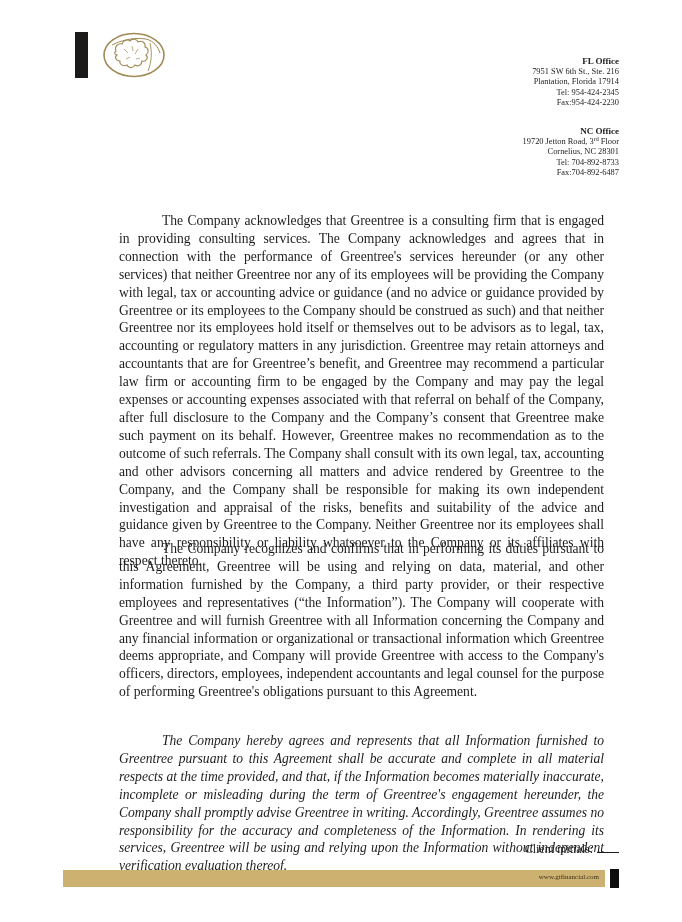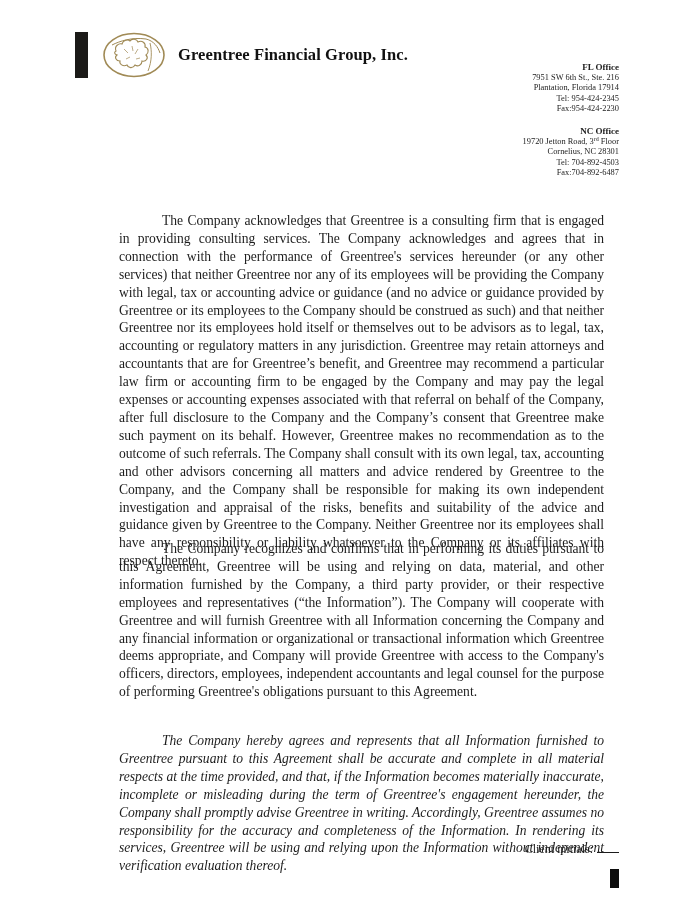--- a/index.html
+++ b/index.html
@@ -7,21 +7,21 @@
          font-family: "Liberation Serif", "DejaVu Serif", serif; color: #1a1a1a; }
   .page { position: absolute; left: 0; top: 0; width: 682px; height: 922px; background: #fff; }
 
   .left-bar { position: absolute; left: 75px; top: 32px; width: 13px; height: 46px; background: #1b1a18; }
   .logo { position: absolute; left: 102px; top: 31px; width: 64px; height: 48px; }
   .company-name { position: absolute; left: 178px; top: 45px; font-size: 16.5px; font-weight: bold; color: #111; letter-spacing: 0.1px; white-space: nowrap; }
 
   .office { position: absolute; right: 63px; text-align: right; font-size: 8.4px; line-height: 10.6px; color: #222; white-space: nowrap; }
   .office .office-title { font-weight: bold; font-size: 9px; }
   .office sup { font-size: 6px; vertical-align: 3px; line-height: 0; }
-  .office-fl { top: 62px; }
+  .office-fl { top: 56px; }
   .office-nc { top: 126px; }
 
   .body-text { position: absolute; left: 103px; width: 517px; font-size: 13.6px; line-height: 17.9px; text-align: justify; color: #1c1c1c; }
   .body-text p { margin: 16px; text-indent: 43px; }
   .para-1 { top: 196px; }
   .para-2 { top: 524px; }
   .para-3 { top: 716px; font-style: italic; }
 
   .initials { position: absolute; right: 63px; top: 840px; font-size: 12px; color: #1c1c1c; white-space: nowrap; }
   .initials .blank { display: inline-block; width: 22px; border-bottom: 1px solid #1c1c1c; margin-left: 4px; height: 12px; vertical-align: baseline; }
@@ -38,47 +38,49 @@
   <div class="left-bar"></div>
 
   <svg class="logo" viewBox="0 0 64 48">
     <ellipse cx="32" cy="24" rx="30" ry="21.5" fill="none" stroke="#a08a55" stroke-width="1.6"></ellipse>
     <path d="M14 20 C12 15 17 12 20 13 C21 9 26 8 28 10 C30 7 35 8 36 11 C40 9 44 12 43 16 C47 17 47 22 44 24 C47 27 44 31 40 30 C40 34 36 36 33 34 C31 38 26 37 25 34 C21 36 17 33 18 30 C14 30 12 26 15 24 C12 23 12 21 14 20 Z" fill="none" stroke="#a08a55" stroke-width="1.1"></path>
     <path d="M10 14 C18 10 30 6 44 8 C52 10 56 16 58 22" fill="none" stroke="#a08a55" stroke-width="1"></path>
     <path d="M48 12 C50 20 50 30 46 40" fill="none" stroke="#a08a55" stroke-width="0.9"></path>
     <path d="M22 18 L26 22 M30 15 L31 20 M36 18 L33 23 M24 28 L28 26 M34 28 L38 27" stroke="#a08a55" stroke-width="0.7"></path>
   </svg>
 
-  <div class="company-name">Greentree Financial Group, Inc.</div>
 
   <div class="office office-fl">
     <div class="office-title">FL Office</div>
     <div>7951 SW 6th St., Ste. 216</div>
     <div>Plantation, Florida 17914</div>
     <div>Tel: 954-424-2345</div>
     <div>Fax:954-424-2230</div>
   </div>
 
   <div class="office office-nc">
     <div class="office-title">NC Office</div>
     <div><span>19720 Jetton Road, 3</span><sup>rd</sup><span> Floor</span></div>
     <div>Cornelius, NC 28301</div>
-    <div>Tel: 704-892-4503</div>
+    <div>Tel: 704-892-8733</div>
     <div>Fax:704-892-6487</div>
   </div>
 
   <div class="body-text para-1">
     <p>The Company acknowledges that Greentree is a consulting firm that is engaged in providing consulting services. The Company acknowledges and agrees that in connection with the performance of Greentree's services hereunder (or any other services) that neither Greentree nor any of its employees will be providing the Company with legal, tax or accounting advice or guidance (and no advice or guidance provided by Greentree or its employees to the Company should be construed as such) and that neither Greentree nor its employees hold itself or themselves out to be advisors as to legal, tax, accounting or regulatory matters in any jurisdiction. Greentree may retain attorneys and accountants that are for Greentree’s benefit, and Greentree may recommend a particular law firm or accounting firm to be engaged by the Company and may pay the legal expenses or accounting expenses associated with that referral on behalf of the Company, after full disclosure to the Company and the Company’s consent that Greentree make such payment on its behalf. However, Greentree makes no recommendation as to the outcome of such referrals. The Company shall consult with its own legal, tax, accounting and other advisors concerning all matters and advice rendered by Greentree to the Company, and the Company shall be responsible for making its own independent investigation and appraisal of the risks, benefits and suitability of the advice and guidance given by Greentree to the Company.  Neither Greentree nor its employees shall have any responsibility or liability whatsoever to the Company or its affiliates with respect thereto.</p>
   </div>
   <div class="body-text para-2">
     <p>The Company recognizes and confirms that in performing its duties pursuant to this Agreement, Greentree will be using and relying on data, material, and other information furnished by the Company, a third party provider, or their respective employees and representatives (“the Information”).  The Company will cooperate with Greentree and will furnish Greentree with all Information concerning the Company and any financial information or organizational or transactional information which Greentree deems appropriate, and Company will provide Greentree with access to the Company's officers, directors, employees, independent accountants and legal counsel for the purpose of performing Greentree's obligations pursuant to this Agreement.</p>
   </div>
   <div class="body-text para-3">
     <p>The Company hereby agrees and represents that all Information furnished to Greentree pursuant to this Agreement shall be accurate and complete in all material respects at the time provided, and that, if the Information becomes materially inaccurate, incomplete or misleading during the term of Greentree's engagement hereunder, the Company shall promptly advise Greentree in writing.  Accordingly, Greentree assumes no responsibility for the accuracy and completeness of the Information. In rendering its services, Greentree will be using and relying upon the Information without independent verification evaluation thereof.</p>
   </div>
 
   <div class="initials">
     <span>Client initials:</span><span class="blank"></span>
   </div>
 
+  <div class="footer-bar">
+    <span class="footer-url">www.gtfinancial.com</span>
+  </div>
   <div class="footer-block"></div>
 
 </div>
 
 </body></html>

